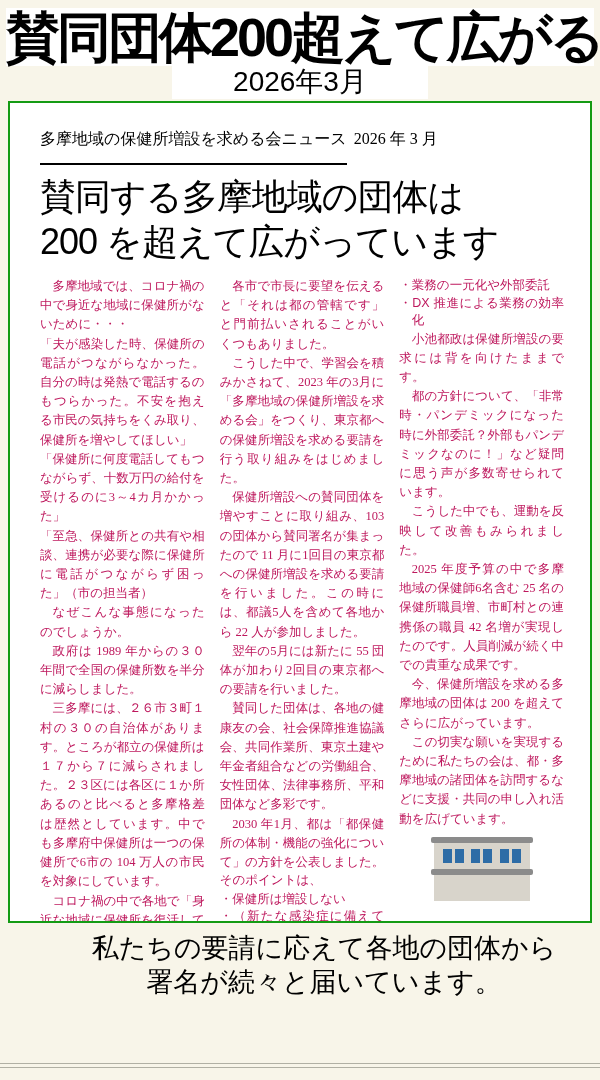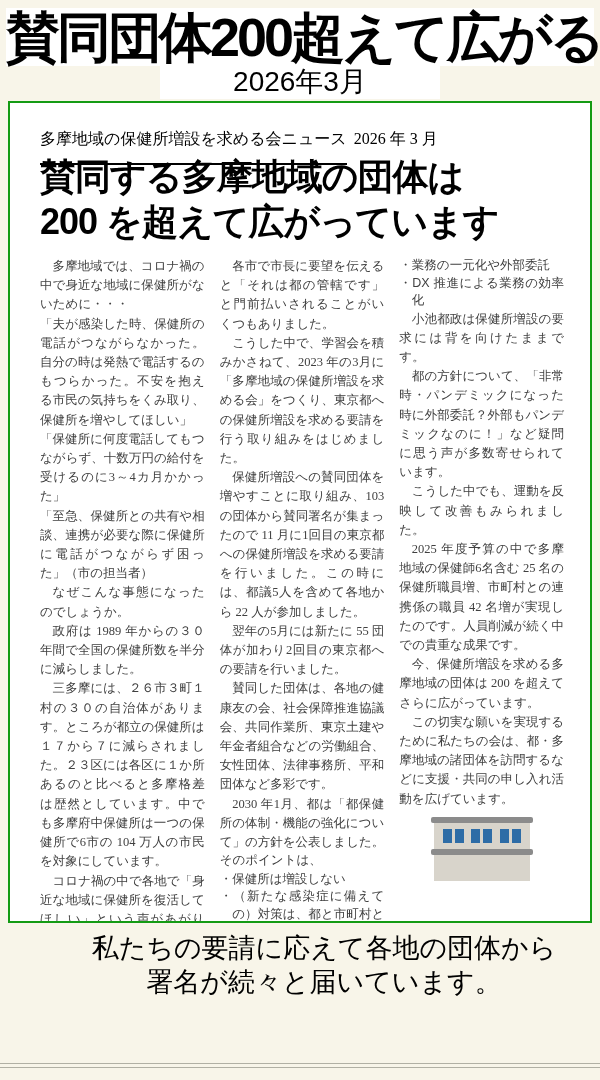--- a/index.html
+++ b/index.html
@@ -16,21 +16,21 @@
   .masthead-headline {
     margin: 8px 6px 0;
     background: #fff;
     height: 58px; line-height: 58px;
     text-align: left;
     font-size: 54px; font-weight: 900;
     letter-spacing: -3px;
     white-space: nowrap;
   }
   .masthead-date {
-    width: 280px; margin: 0 auto;
+    width: 256px; margin: 0 auto;
     background: #fff;
     height: 33px; line-height: 31px;
     text-align: center;
     font-size: 28px; font-weight: 500;
   }
 
   
   .paper {
     margin: 2px 8px 0;
     height: 822px;
@@ -40,34 +40,34 @@
     overflow: hidden;
   }
   .kicker {
     font-family: "Liberation Serif", serif;
     font-size: 16px;
     white-space: nowrap;
   }
   .kicker-title { border-bottom: 2px solid #000; padding-bottom: 16px; }
   .kicker-date { margin-left: 7px; }
   .paper-title {
-    margin-top: 4px;
+    margin-top: 24px;
     font-size: 36px; line-height: 45px;
-    font-weight: 700;
+    font-weight: 400;
     letter-spacing: -1px;
   }
 
   
   .cols { display: flex; gap: 15px; margin-top: 13px; }
   .col {
     flex: 1; min-width: 0;
     font-family: "Liberation Serif", serif;
     font-size: 12.5px; line-height: 19.2px;
     text-align: justify;
-    color: #404040;
+    color: #be185d;
   }
   .para { margin: 0; }
   .para.indent { text-indent: 1em; }
   .para.flush  { text-indent: 0; }
   .para.gothic {
     font-family: Liberation Mono, monospace;
     line-height: 18.5px; font-size: 12.5px;
   }
   .para.bullet {
     font-family: "Liberation Sans", sans-serif;

